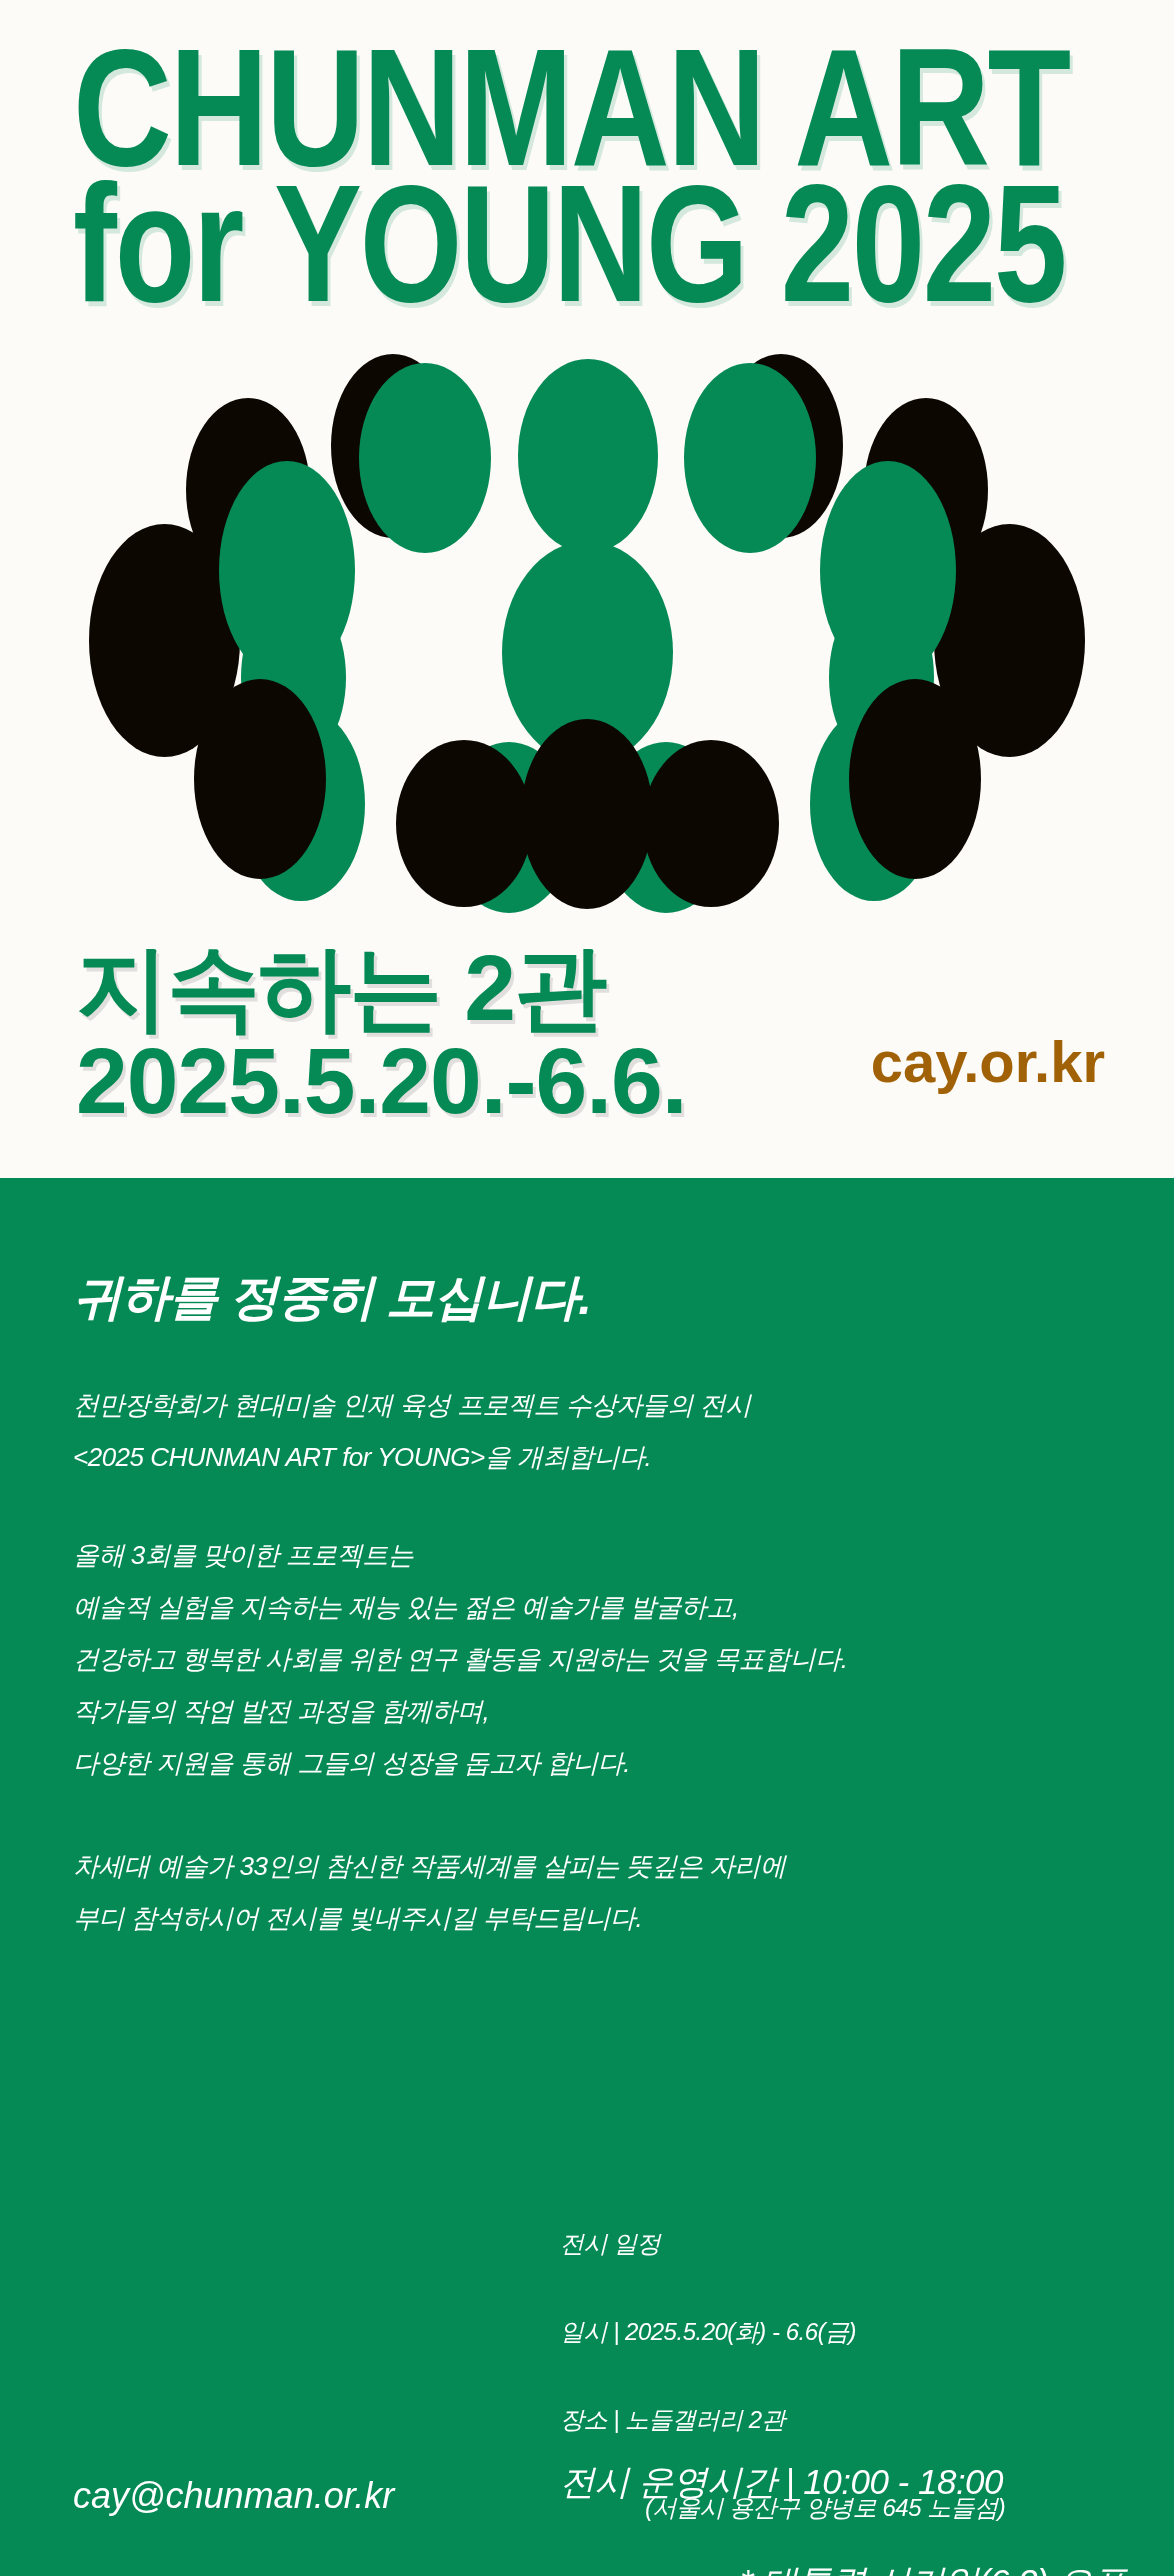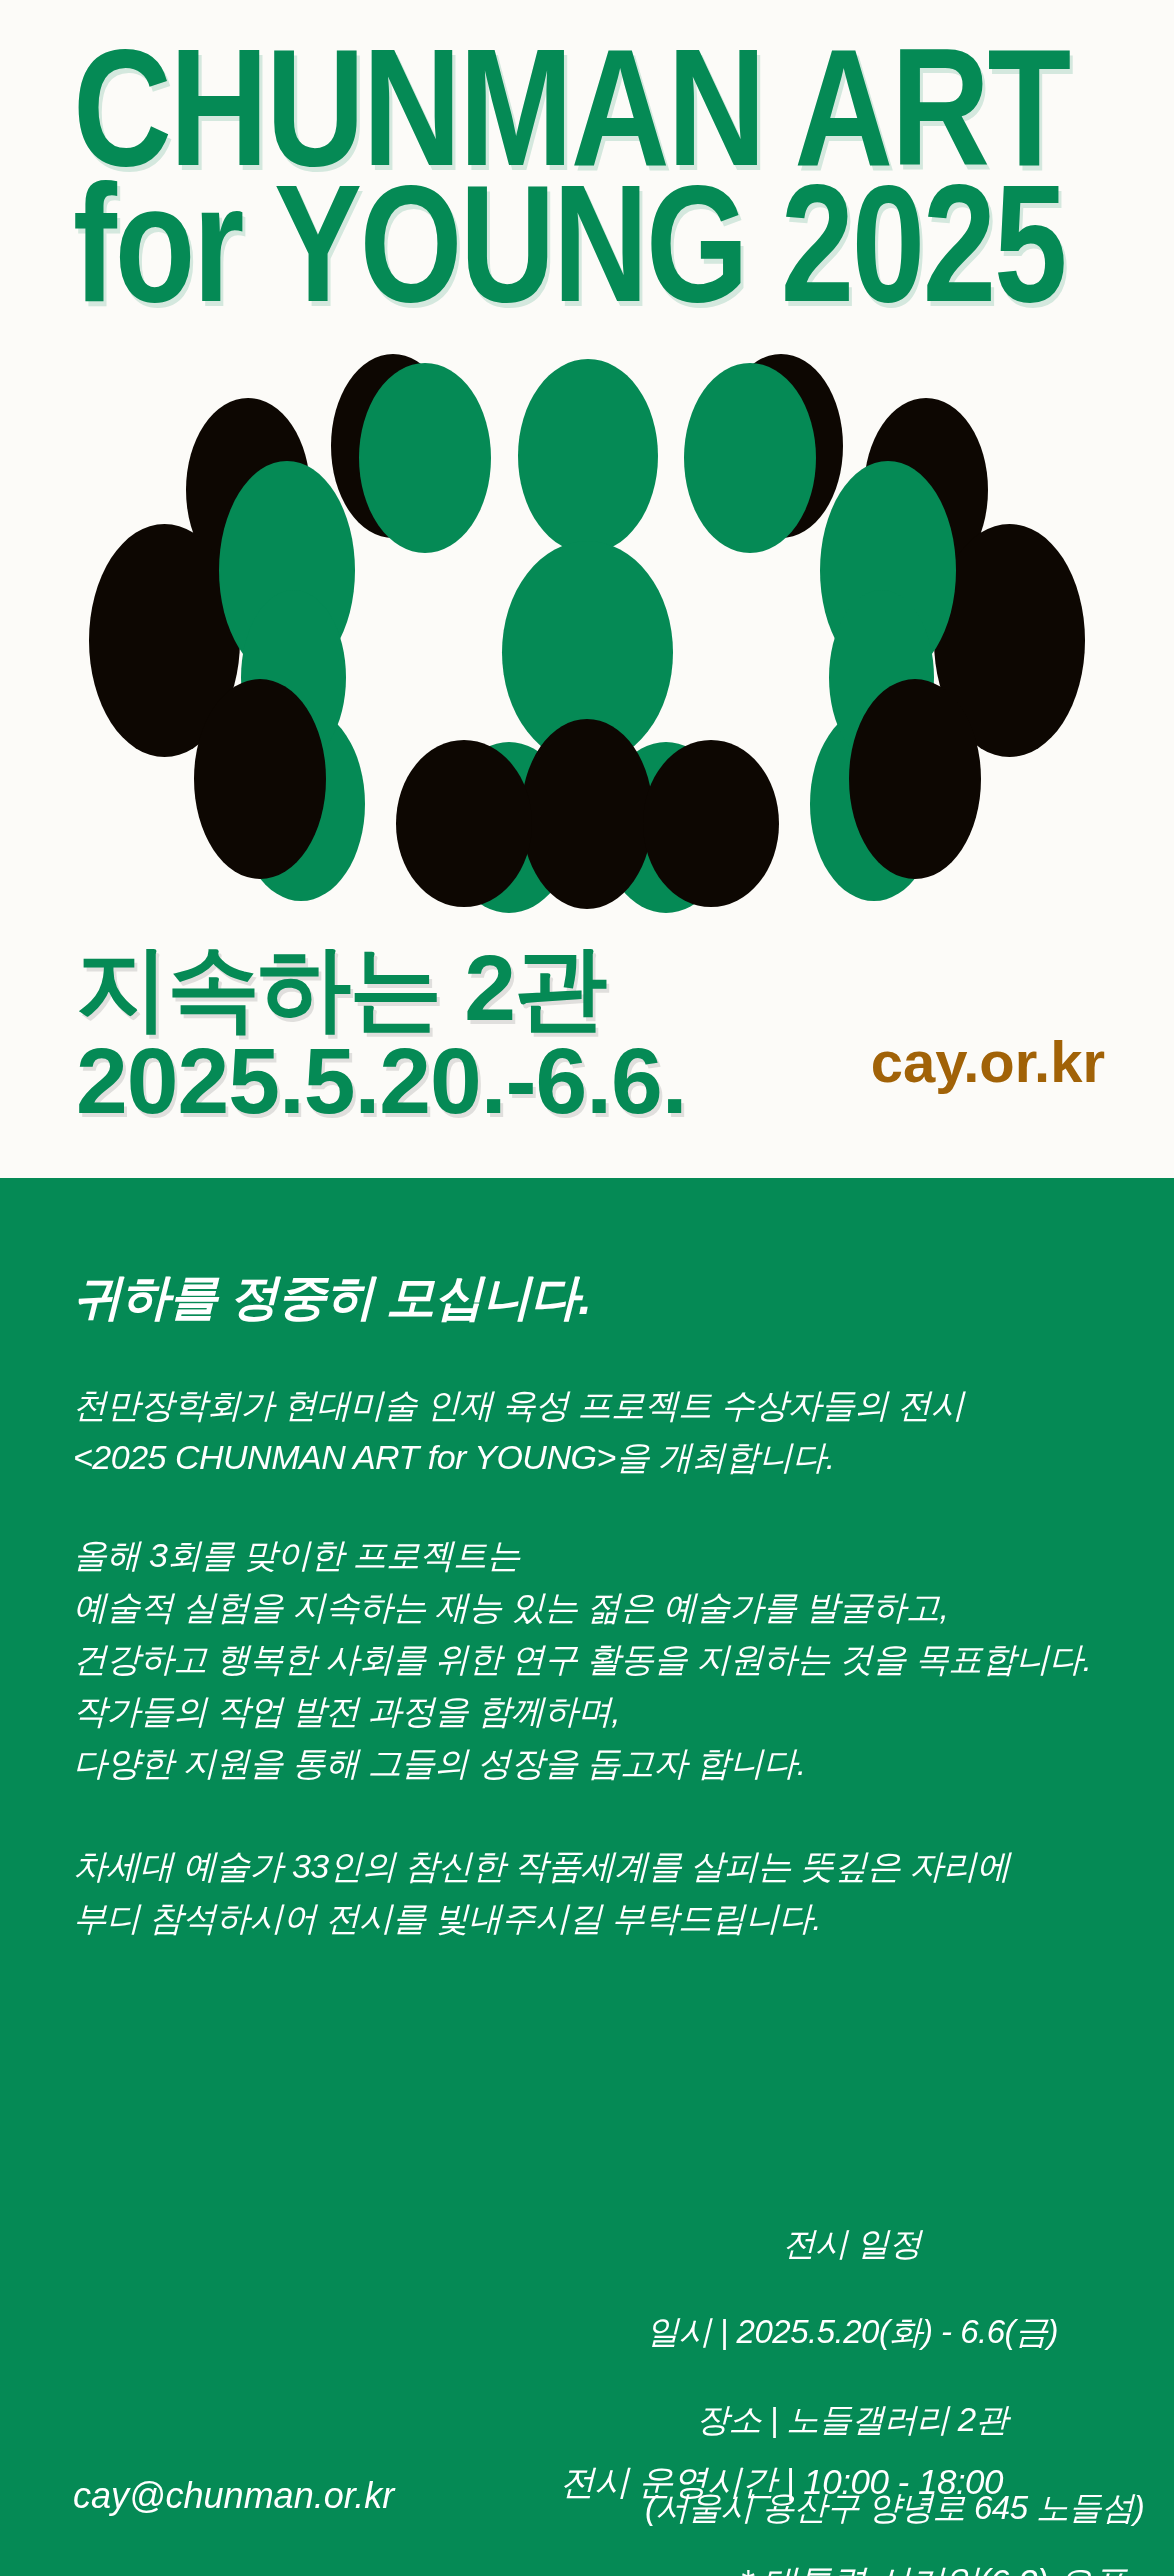--- a/index.html
+++ b/index.html
@@ -52,26 +52,26 @@
     color:#a16207;font-weight:bold;font-size:58px;line-height:1;
     letter-spacing:0px;white-space:nowrap;
   }
   
   .green-section{
     position:absolute;left:0;top:1178px;width:1175px;height:1398px;
     background:var(--green);color:#ffffff;font-style:italic;
   }
   .gs{position:absolute;white-space:pre-line;}
   .greeting{left:73px;top:87px;font-size:49px;font-weight:bold;letter-spacing:-1px;}
-  .para{left:73px;font-size:34px;font-weight:500;line-height:52px;letter-spacing:-0.5px;}
+  .para{left:73px;font-size:26px;font-weight:500;line-height:52px;letter-spacing:-0.5px;}
   .p1{top:201px;}
   .p2{top:351px;}
   .p3{top:662px;}
   .signature{left:73px;top:872px;font-size:36px;font-weight:600;line-height:54px;}
-  .schedule{left:560px;top:1000px;font-size:33px;font-weight:500;line-height:44px;letter-spacing:-0.5px;text-align:center;}
+  .schedule{left:560px;top:1000px;font-size:24px;font-weight:500;line-height:44px;letter-spacing:-0.5px;}
   .schedule .indent{padding-left:85px;}
   .contact{left:73px;top:1235px;font-size:36px;font-weight:400;line-height:55px;letter-spacing:0;}
   .hours{left:560px;top:1229px;font-size:35px;font-weight:500;line-height:50px;letter-spacing:-0.5px;}
   .hours .note1{padding-left:180px;}
 </style>
 </head>
 <body>
 
 <div class="poster">
 

